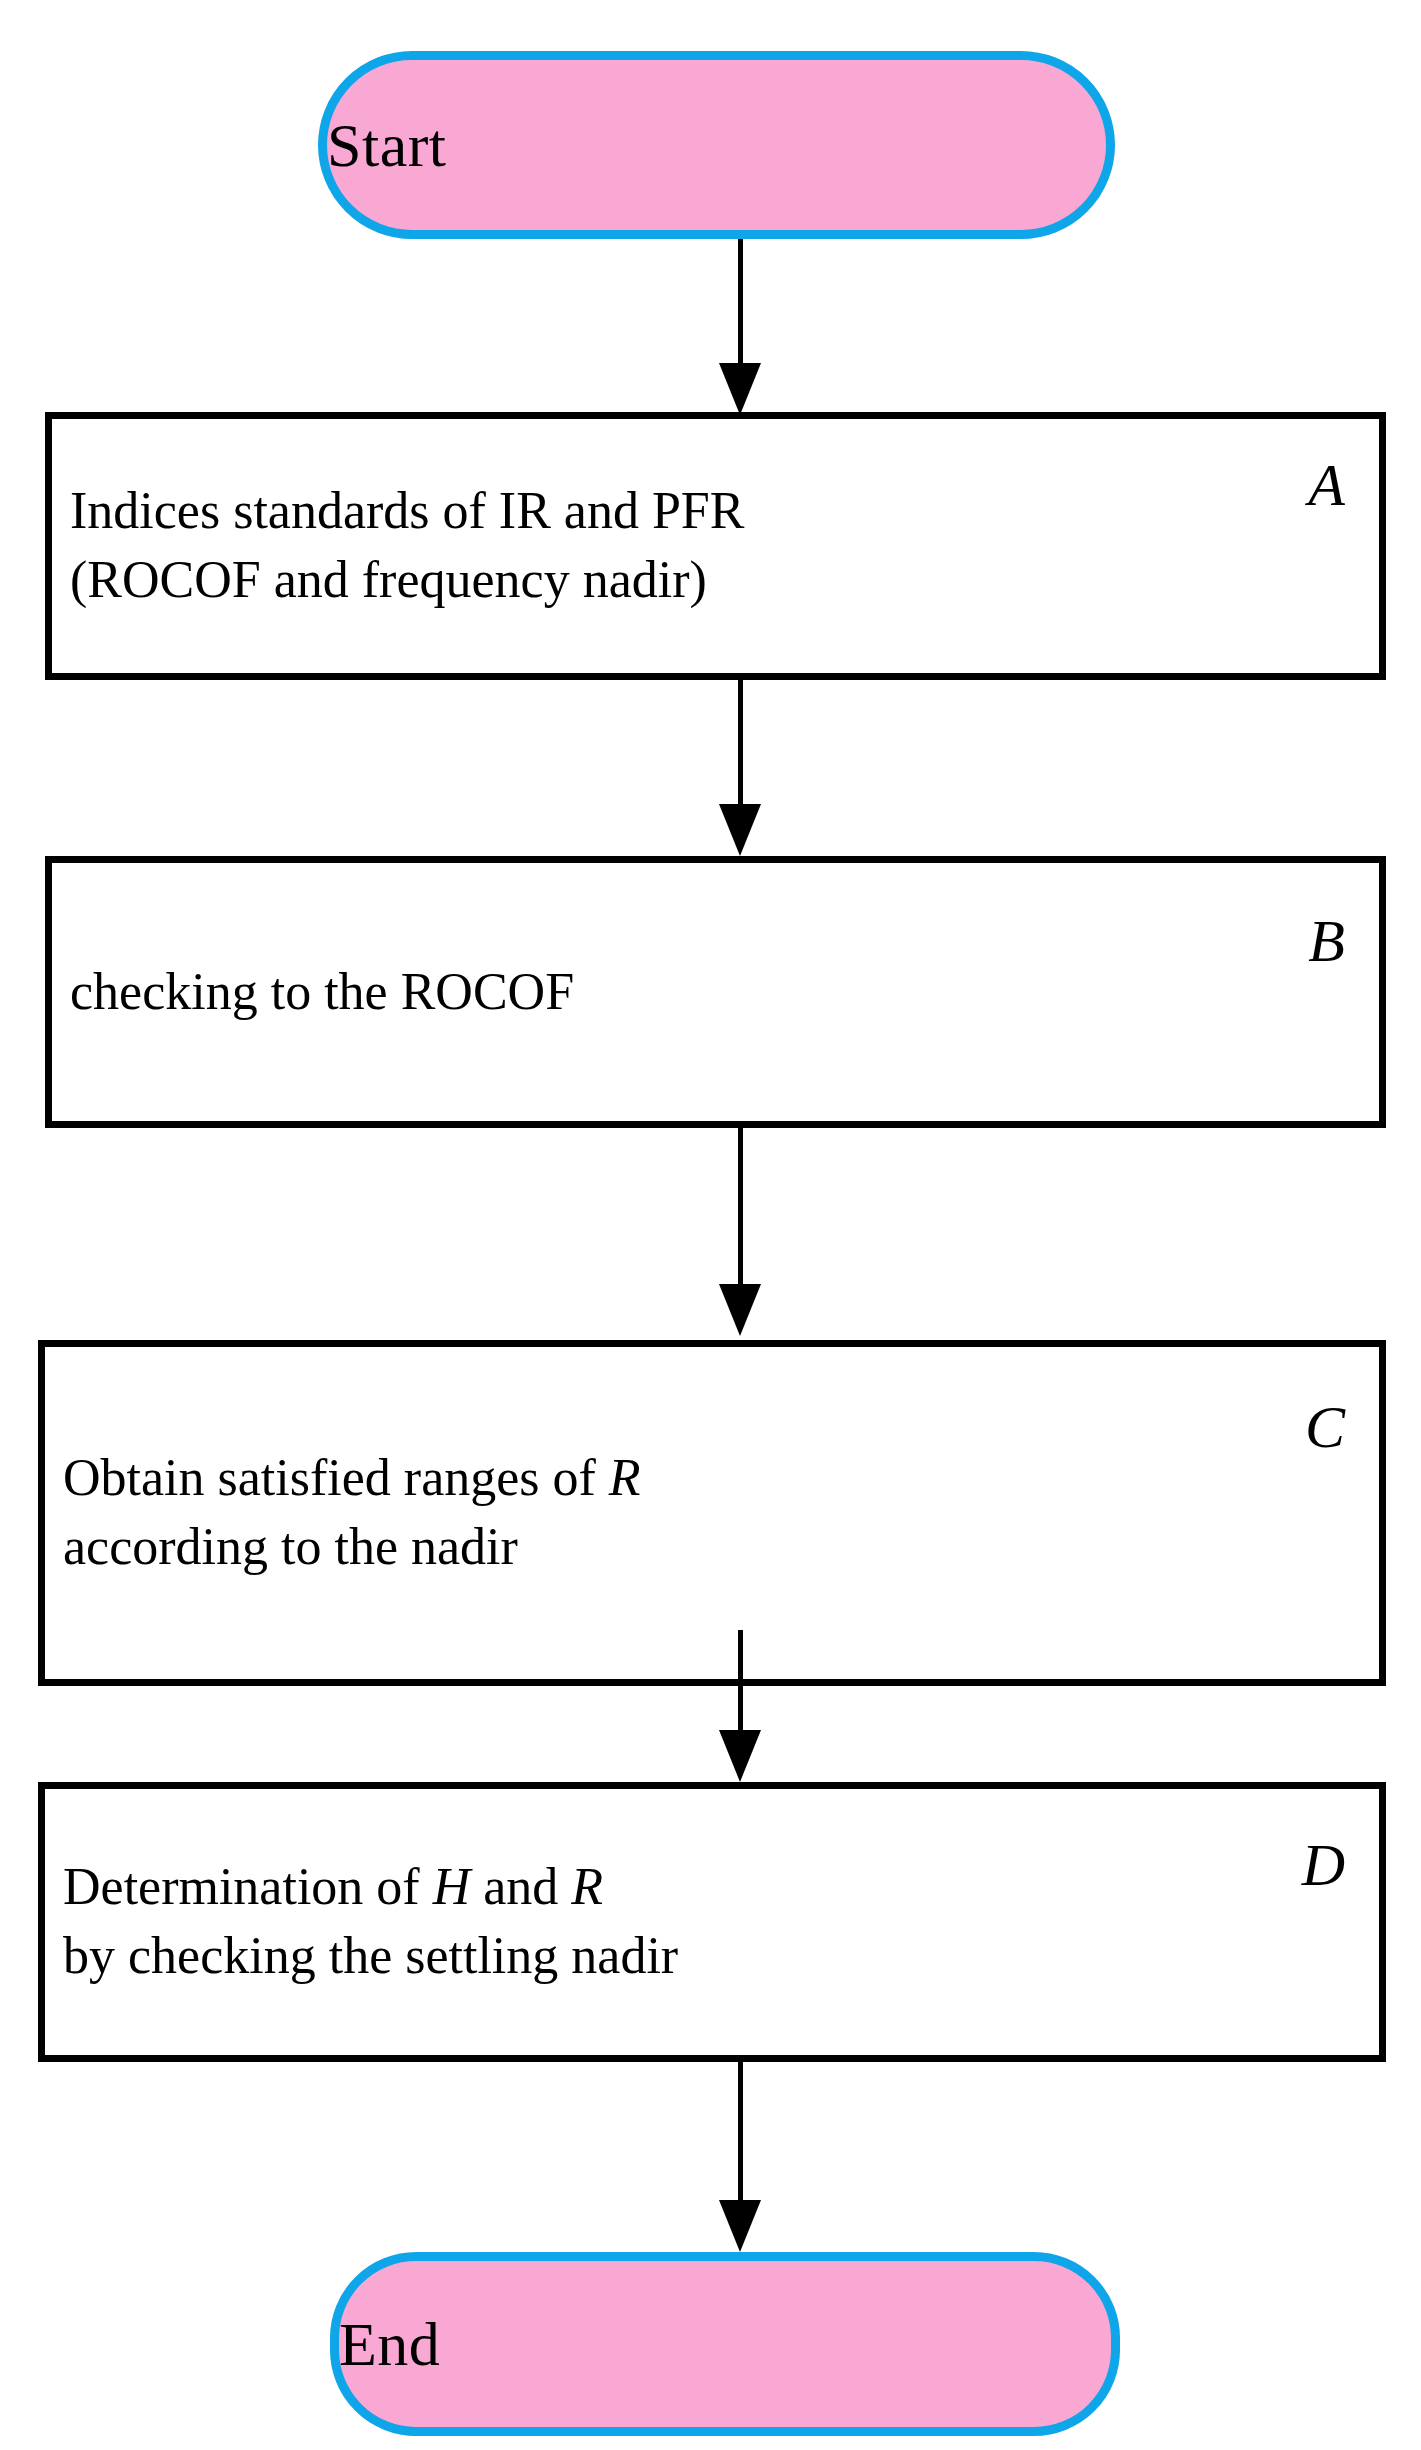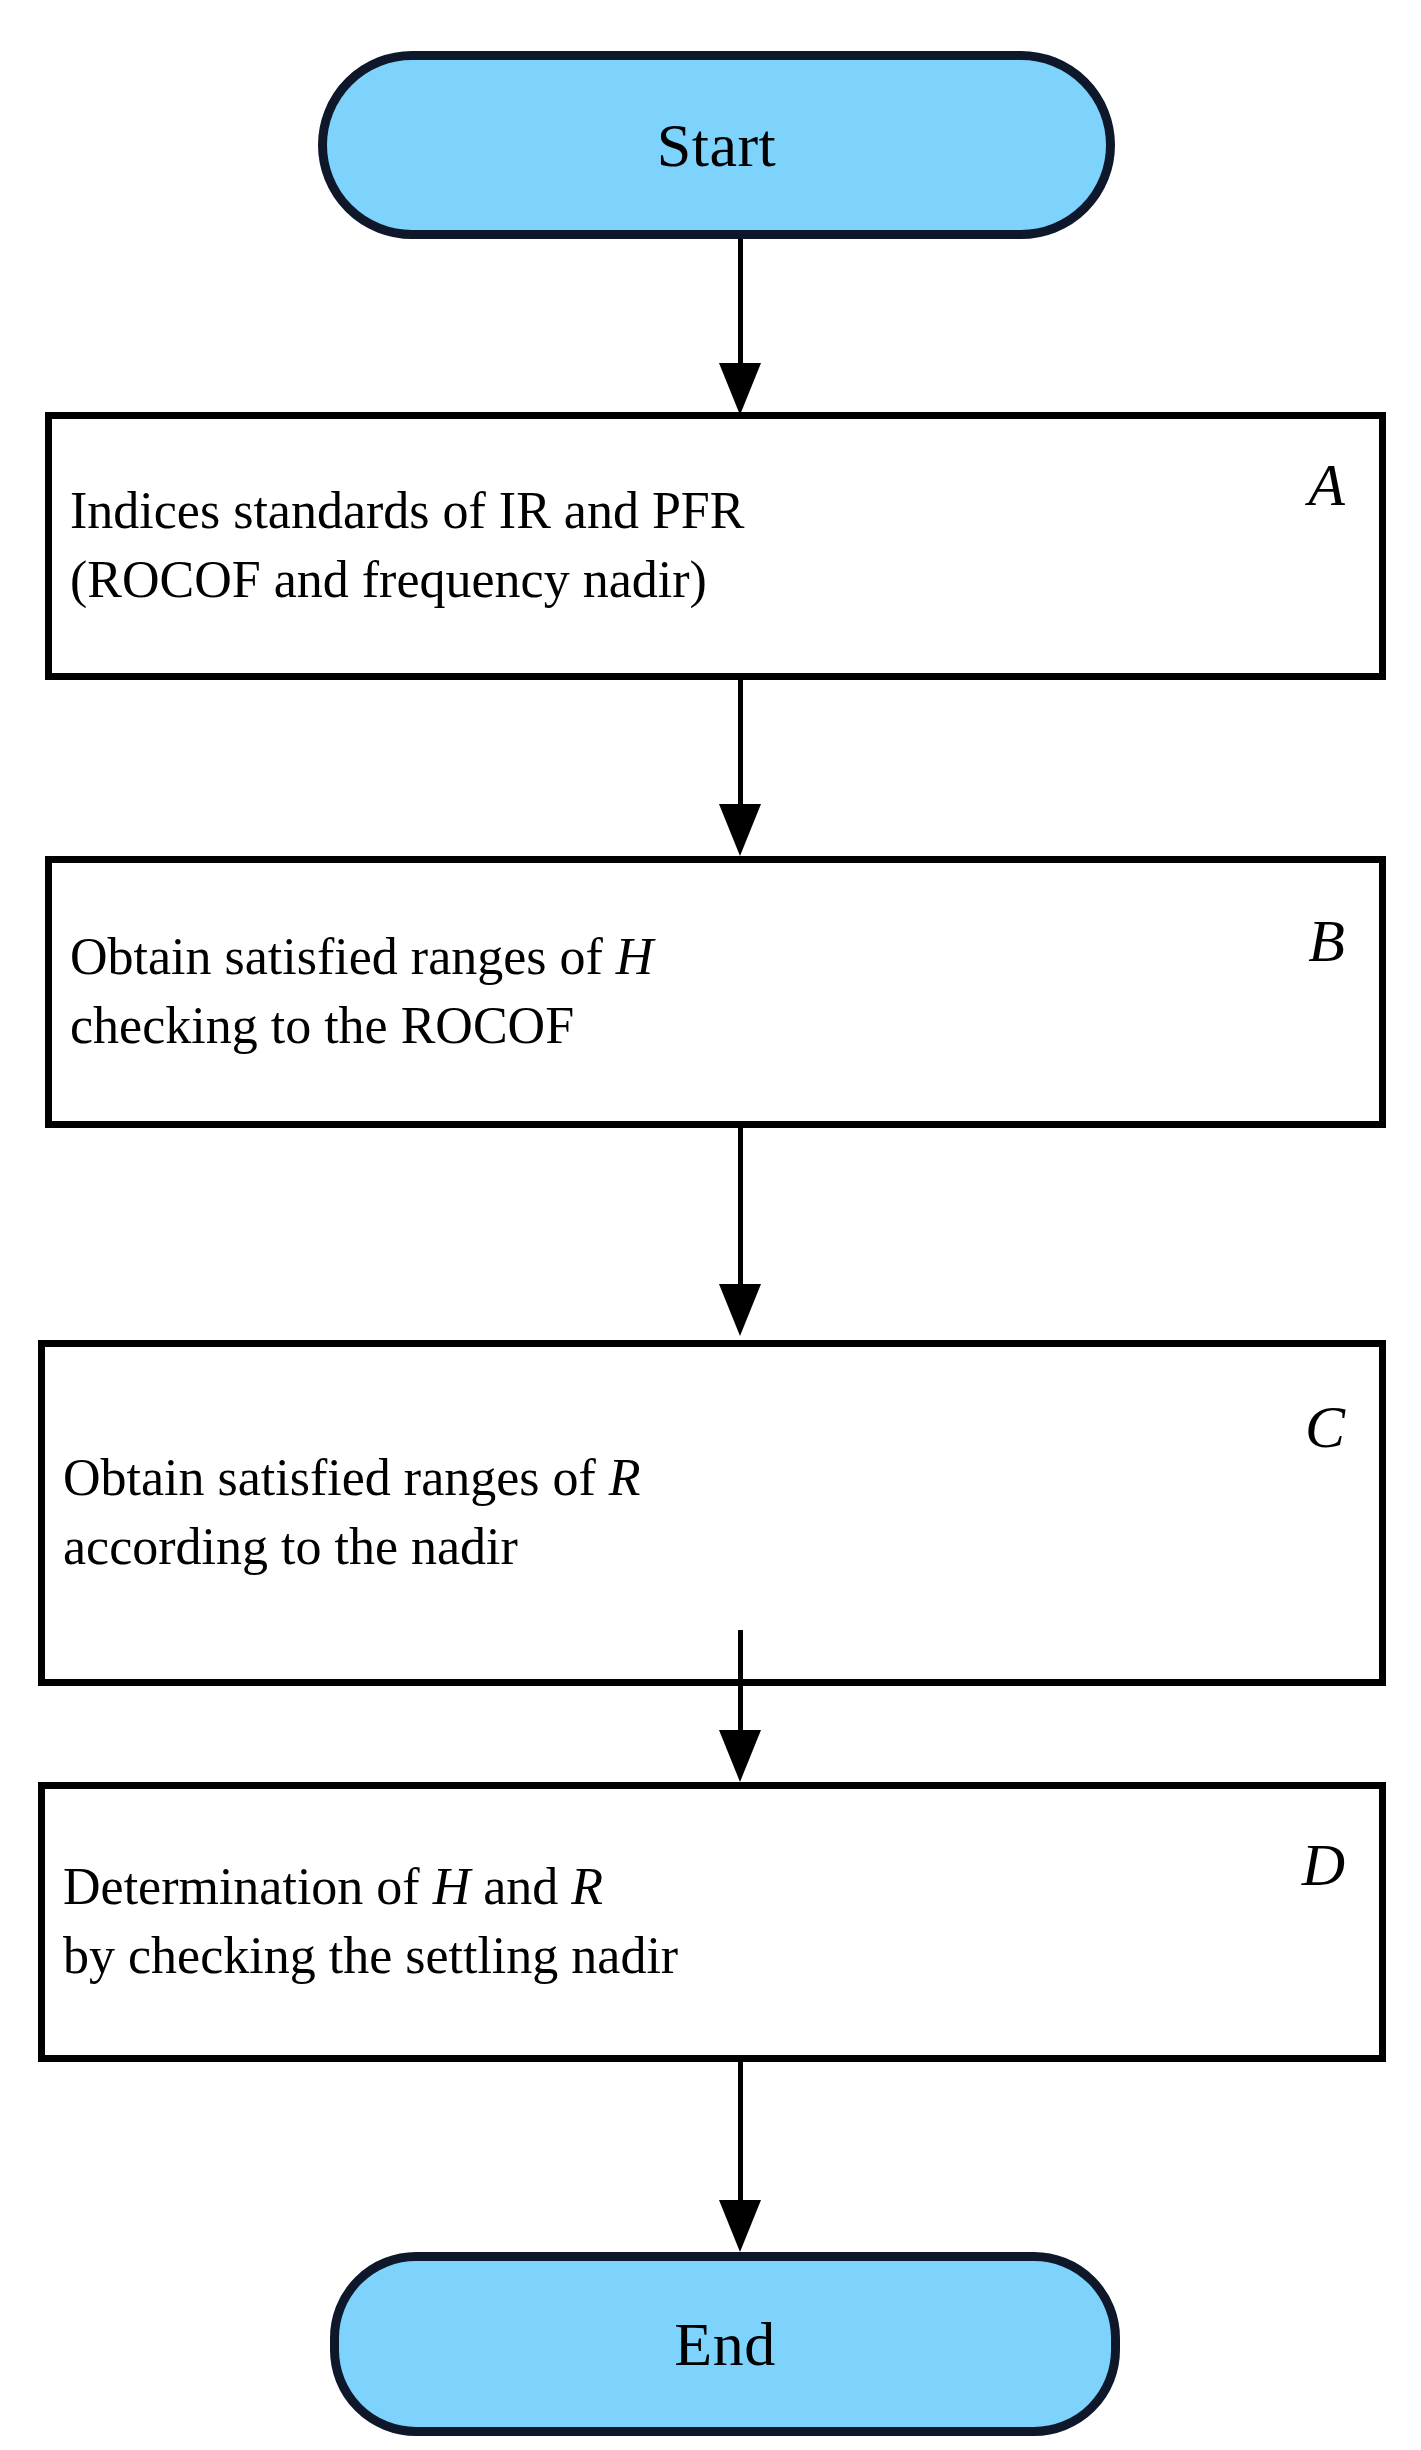--- a/index.html
+++ b/index.html
@@ -15,25 +15,25 @@
     background: #ffffff;
     font-family: "Liberation Serif", "DejaVu Serif", serif;
     color: #000000;
     overflow: hidden;
   }
 
   
   .terminal {
     position: absolute;
     box-sizing: border-box;
-    border: 9px solid #0f172a;
-    background: #7dd3fc;
+    border: 9px solid #0ea5e9;
+    background: #f9a8d4;
     display: flex;
     align-items: center;
-    justify-content: center;
+    justify-content: flex-start;
   }
   .terminal .label {
     font-size: 62px;
     line-height: 1;
     letter-spacing: 0.5px;
   }
 
   
   .process {
     position: absolute;
@@ -112,21 +112,20 @@
     <div class="tag" style="right:34px; top:36px;">A</div>
   </div>
 
   <div class="connector" style="left:700px; top:680px; width:80px; height:176px;">
     <div class="shaft" style="height:128px;"></div>
     <div class="head"></div>
   </div>
 
   <div class="process" style="left:45px; top:856px; width:1341px; height:272px;">
     <div class="body">
-        <span class="ln"><span>Obtain satisfied ranges of </span><span class="var">H</span></span>
       <span class="ln">checking to the ROCOF</span>
     </div>
     <div class="tag" style="right:34px; top:48px;">B</div>
   </div>
 
   <div class="connector" style="left:700px; top:1128px; width:80px; height:208px;">
     <div class="shaft" style="height:160px;"></div>
     <div class="head"></div>
   </div>
 

